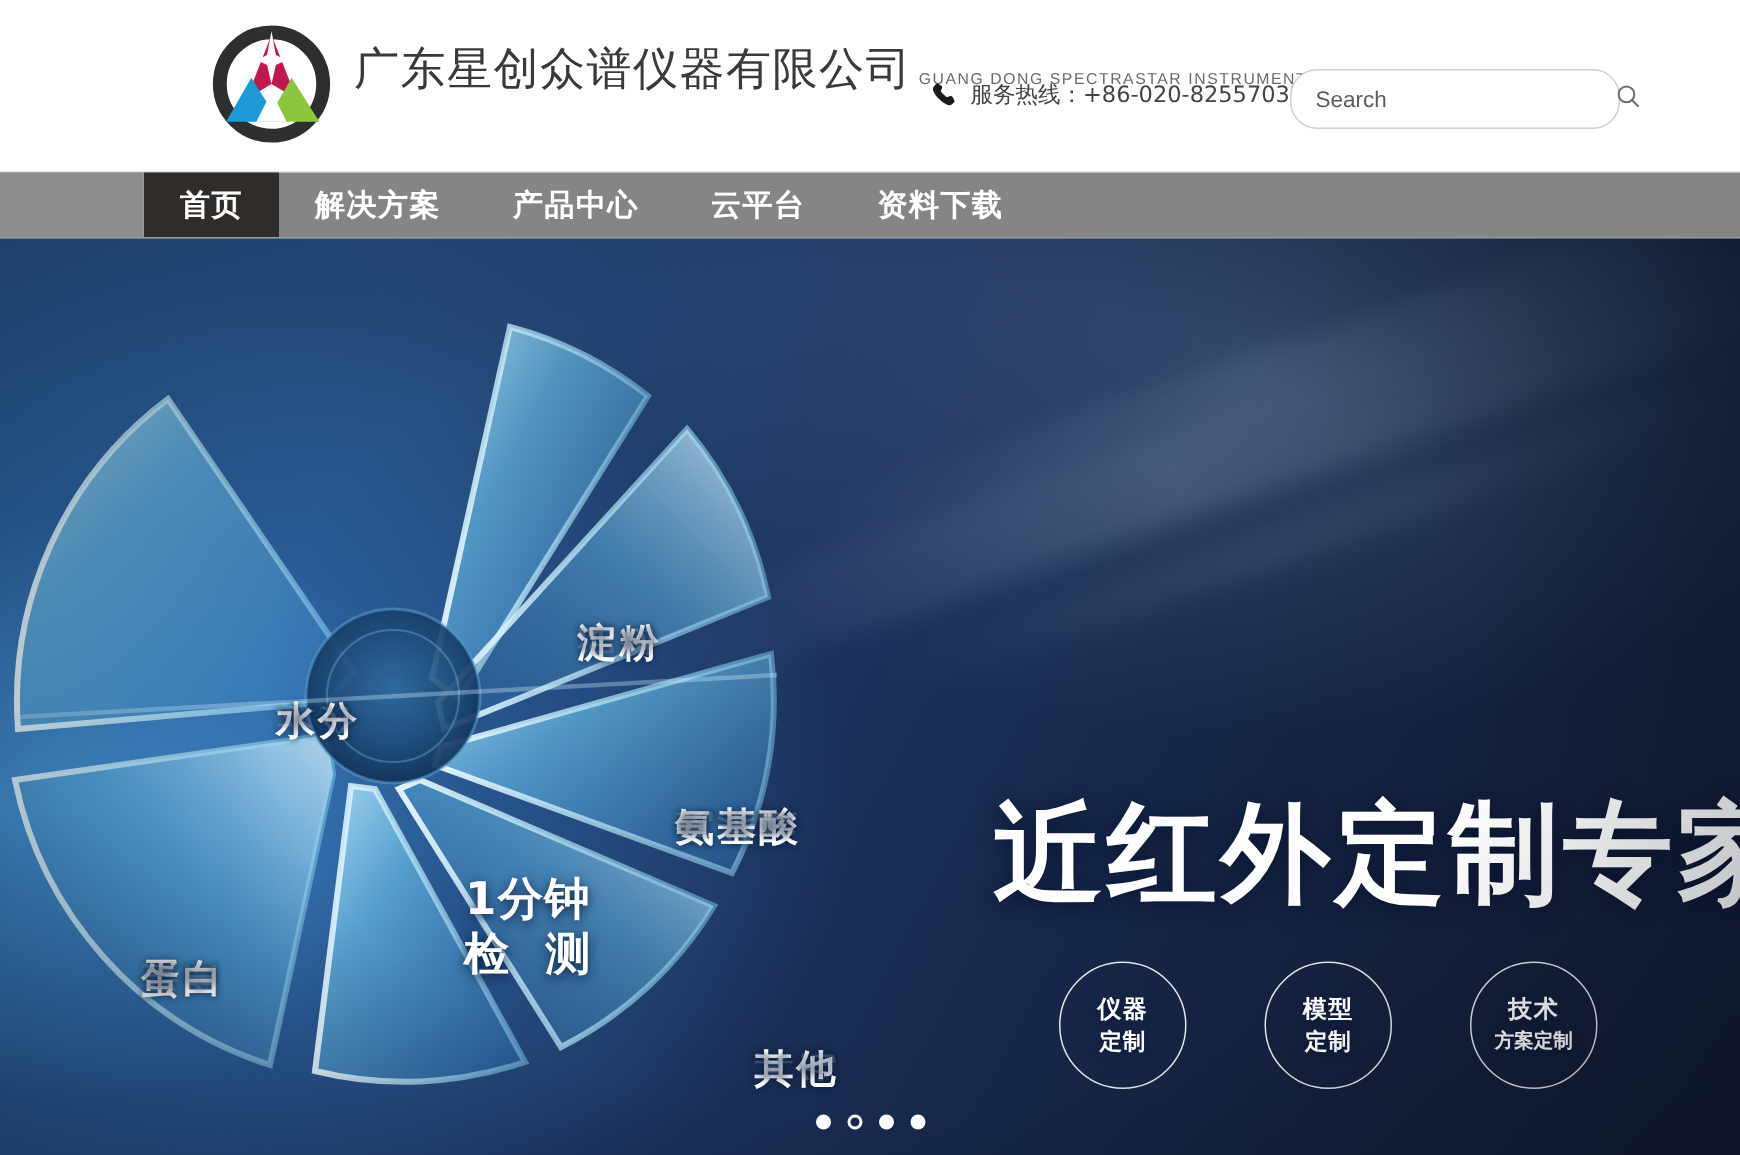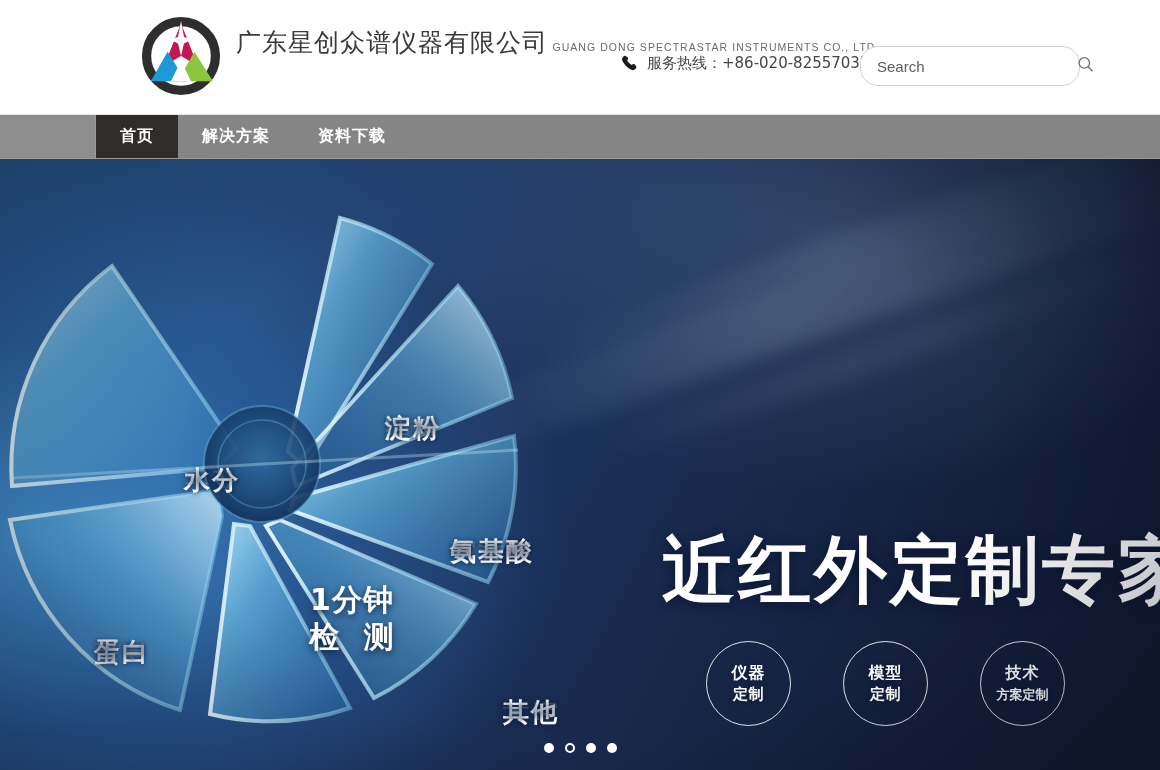--- a/index.html
+++ b/index.html
@@ -16,21 +16,21 @@
   .header {
     position:absolute; top:0; left:0;
     width:1160px; height:115px;
     background:#ffffff;
     border-bottom:1px solid #e6e6e6;
   }
   .brand { position:absolute; left:138px; top:14px; display:flex; align-items:flex-start; }
   .logo-mark { width:86px; height:84px; flex:0 0 86px; }
   .brand-text { margin-left:12px; padding-top:12px; }
   .brand-cn {
-    font-size:25px; color:#3a3a3a; letter-spacing:1px;
+    font-size:30px; color:#3a3a3a; letter-spacing:1px;
     font-family:"DejaVu Sans","Liberation Sans",sans-serif;
     white-space:nowrap;
   }
   .brand-rule {
     margin-top:4px; height:2px; width:246px;
     background:linear-gradient(to right,#2f7fc4 0%,#5aa7d8 35%,#8dc63f 75%,#b5d96a 100%);
     opacity:.85;
   }
   .brand-en {
     margin-top:3px; font-size:10.5px; color:#6a6a6a;
@@ -71,21 +71,21 @@
     position:absolute; top:115px; left:0;
     width:1160px; height:44px;
     background:#858585;
     display:flex; align-items:stretch;
     border-bottom:1px solid #9a9a9a;
   }
   .nav-spacer { width:96px; flex:0 0 96px; background:#8d8d8d; border-right:1px solid #9b9b9b; }
   .nav-item {
     display:flex; align-items:center; justify-content:center;
     padding:0 24px;
-    font-size:16px; color:#ffffff; font-weight:bold;
+    font-size:20px; color:#ffffff; font-weight:bold;
     letter-spacing:1px; cursor:pointer; white-space:nowrap;
     font-family:"DejaVu Sans","Liberation Sans",sans-serif;
   }
   .nav-item.active { background:#2f2c2a; }
 
   
   .hero {
     position:absolute; top:159px; left:0;
     width:1160px; height:611px;
     overflow:hidden;
@@ -219,20 +219,22 @@
           </svg>
         </span>
       </button>
     </div>
   </div>
 
   <nav class="nav">
     <span class="nav-spacer"></span>
     <span class="nav-item active">首页</span>
     <span class="nav-item">解决方案</span>
+    <span class="nav-item">产品中心</span>
+    <span class="nav-item">云平台</span>
     <span class="nav-item">资料下载</span>
   </nav>
 
   <section class="hero">
 
     <span class="streak s1"></span>
     <span class="streak s2"></span>
     <span class="streak s3"></span>
 
     <div class="wheel">

